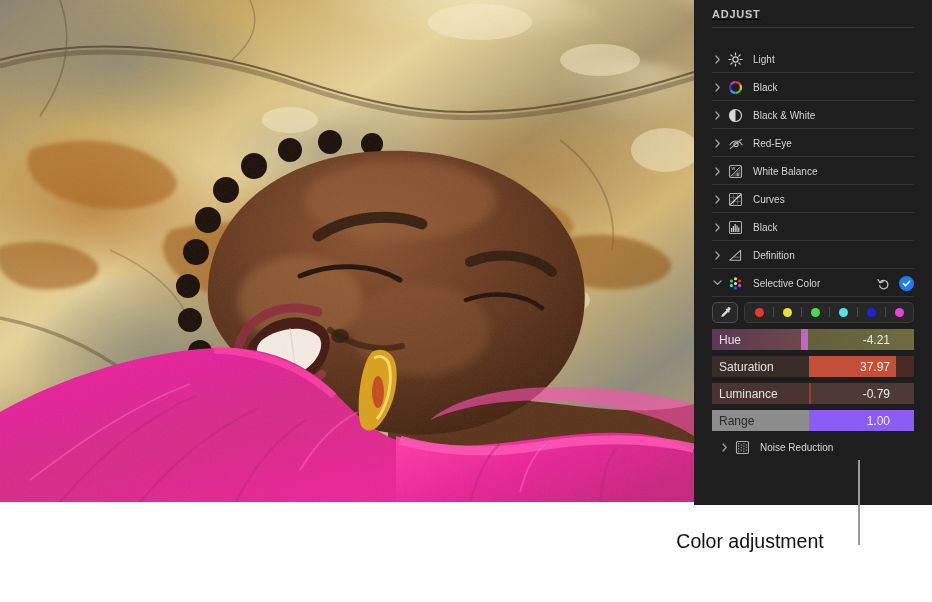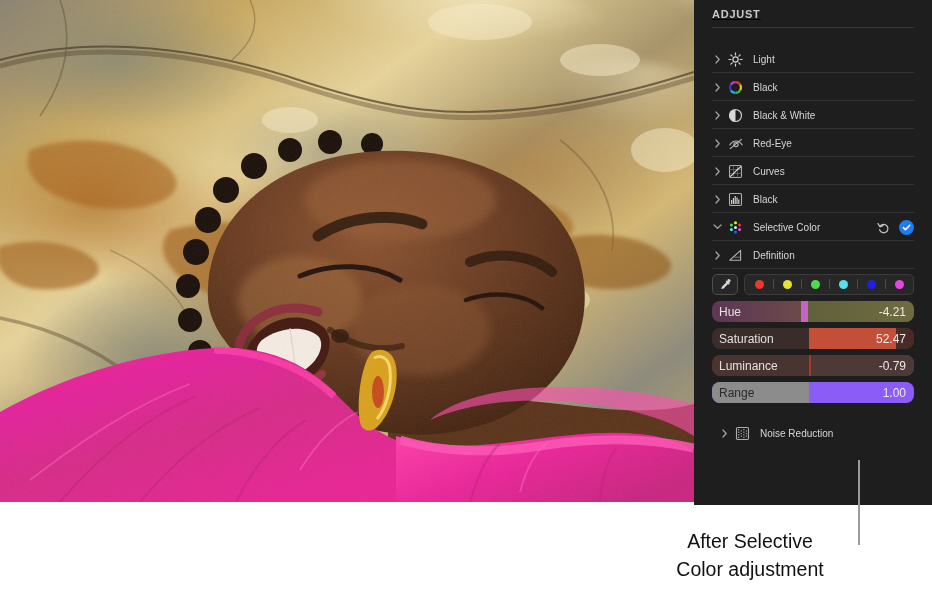--- a/index.html
+++ b/index.html
@@ -74,33 +74,33 @@
   }
   .swatches {
     flex:1; height:21px; border:1px solid #3c3c3c; border-radius:5px;
     background:#272727; display:flex; align-items:center; justify-content:space-around;
     padding:0 5px;
   }
   .sw { width:9px; height:9px; border-radius:50%; }
   .sw-div { width:1px; height:10px; background:#4a4a4a; }
 
   .slider {
-    position:relative; height:21px; border-radius:8px; margin-top:6px;
+    position:relative; height:21px; border-radius:0; margin-top:6px;
     overflow:hidden; background:#2b2b2b;
   }
   .sl-fill { position:absolute; left:0; top:0; bottom:0; }
   .sl-rest { position:absolute; top:0; bottom:0; right:0; }
   .sl-knob { position:absolute; top:0; bottom:0; width:7px; }
   .sl-line { position:absolute; top:0; bottom:0; width:2px; }
   .sl-name {
     position:absolute; left:7px; top:0; bottom:0; display:flex; align-items:center;
     font-size:12px; color:#e2e2e2;
   }
   .sl-val {
-    position:absolute; right:8px; top:0; bottom:0; display:flex; align-items:center;
+    position:absolute; right:24px; top:0; bottom:0; display:flex; align-items:center;
     font-size:12px; color:#eaeaea;
   }
 
   
   #callout-line {
     position:absolute; left:858px; top:460px; width:2px; height:85px; background:#9a9a9a;
   }
   #caption {
     position:absolute; left:600px; top:528px; width:300px;
     text-align:center; font-size:19.5px; color:#111; line-height:1.42;
@@ -386,20 +386,38 @@
       <svg width="16" height="15" viewBox="0 0 16 15">
         <path d="M1.6 9.2C3.4 6.4 5.6 5 8 5s4.6 1.4 6.4 4.2" fill="none" stroke="#b4b4b4" stroke-width="1.2"></path>
         <circle cx="8" cy="8.6" r="2.1" fill="none" stroke="#b4b4b4" stroke-width="1.2"></circle>
         <path d="M2.2 12.6L13.4 3.4" stroke="#b4b4b4" stroke-width="1.2" stroke-linecap="round"></path>
       </svg>
     </span>
     <span class="adj-label">Red-Eye</span>
     <span class="sep"></span>
   </div>
 
+  <div class="adj-row">
+    <span class="chev">
+      <svg width="6" height="9" viewBox="0 0 6 9">
+          <path d="M1 1l3.2 3.5L1 8" stroke="#a0a0a0" stroke-width="1.3" fill="none" stroke-linecap="round" stroke-linejoin="round"></path>
+        </svg>
+    </span>
+    <span class="ico">
+      <svg width="15" height="15" viewBox="0 0 15 15">
+        <rect x="1.5" y="1.5" width="12" height="12" rx="1.5" fill="none" stroke="#aeaeae" stroke-width="1.1"></rect>
+        <path d="M2.6 12.4L12.4 2.6" stroke="#aeaeae" stroke-width="1"></path>
+        <path d="M12.4 2.6L12.4 12.4L2.6 12.4z" fill="#6b6b6b" opacity="0.55"></path>
+        <text x="3.4" y="6.4" font-size="4" fill="#d6d6d6" font-family="Liberation Sans, sans-serif">W</text>
+        <text x="8.6" y="12" font-size="4" fill="#d6d6d6" font-family="Liberation Sans, sans-serif">B</text>
+      </svg>
+    </span>
+    <span class="adj-label">White Balance</span>
+    <span class="sep"></span>
+  </div>
 
   <div class="adj-row">
     <span class="chev">
       <svg width="6" height="9" viewBox="0 0 6 9">
           <path d="M1 1l3.2 3.5L1 8" stroke="#a0a0a0" stroke-width="1.3" fill="none" stroke-linecap="round" stroke-linejoin="round"></path>
         </svg>
     </span>
     <span class="ico">
       <svg width="15" height="15" viewBox="0 0 15 15">
         <rect x="1.5" y="1.5" width="12" height="12" rx="1.2" fill="none" stroke="#aeaeae" stroke-width="1.1"></rect>
@@ -433,20 +451,36 @@
           <rect x="10.2" y="7.5" width="1.2" height="4.5"></rect>
         </g>
       </svg>
     </span>
     <span class="adj-label">Black</span>
     <span class="sep"></span>
   </div>
 
   <div class="adj-row">
     <span class="chev">
+      <svg width="6" height="9" viewBox="0 0 6 9">
+          <path d="M1 1l3.2 3.5L1 8" stroke="#a0a0a0" stroke-width="1.3" fill="none" stroke-linecap="round" stroke-linejoin="round"></path>
+        </svg>
+    </span>
+    <span class="ico">
+      <svg width="15" height="15" viewBox="0 0 15 15">
+        <path d="M1.8 12.2L12.6 12.2L12.6 2.4Z" fill="none" stroke="#b4b4b4" stroke-width="1.1" stroke-linejoin="round"></path>
+        <path d="M5.4 9.2L12.6 9.2" stroke="#8e8e8e" stroke-width="0.8"></path>
+      </svg>
+    </span>
+    <span class="adj-label">Definition</span>
+    <span class="sep"></span>
+  </div>
+
+  <div class="adj-row">
+    <span class="chev">
       <svg width="9" height="6" viewBox="0 0 9 6">
           <path d="M1 1l3.5 3.2L8 1" stroke="#a0a0a0" stroke-width="1.3" fill="none" stroke-linecap="round" stroke-linejoin="round"></path>
         </svg>
     </span>
     <span class="ico">
       <svg width="15" height="15" viewBox="0 0 15 15">
         <circle cx="7.5" cy="2.8" r="1.55" fill="#e8e033"></circle>
         <circle cx="11.6" cy="5" r="1.55" fill="#e8392b"></circle>
         <circle cx="11.6" cy="9.6" r="1.55" fill="#e845e0"></circle>
         <circle cx="7.5" cy="12" r="1.55" fill="#2b62d8"></circle>
@@ -462,36 +496,20 @@
           <path d="M3.2 5.2A4.2 4.2 0 1 1 2.6 8.6" fill="none" stroke="#c2c2c2" stroke-width="1.25" stroke-linecap="round"></path>
           <path d="M1 2.6L2.9 5.8L6.1 4.6" fill="none" stroke="#c2c2c2" stroke-width="1.25" stroke-linecap="round" stroke-linejoin="round"></path>
         </svg>
       </span>
       <span class="check-btn">
         <svg width="9" height="9" viewBox="0 0 9 9">
             <path d="M1.4 4.6l2.1 2.1L7.7 2.3" stroke="#fff" stroke-width="1.5" fill="none" stroke-linecap="round" stroke-linejoin="round"></path>
           </svg>
       </span>
     </span>
-    <span class="sep"></span>
-  </div>
-
-  <div class="adj-row">
-    <span class="chev">
-      <svg width="6" height="9" viewBox="0 0 6 9">
-          <path d="M1 1l3.2 3.5L1 8" stroke="#a0a0a0" stroke-width="1.3" fill="none" stroke-linecap="round" stroke-linejoin="round"></path>
-        </svg>
-    </span>
-    <span class="ico">
-      <svg width="15" height="15" viewBox="0 0 15 15">
-        <path d="M1.8 12.2L12.6 12.2L12.6 2.4Z" fill="none" stroke="#b4b4b4" stroke-width="1.1" stroke-linejoin="round"></path>
-        <path d="M5.4 9.2L12.6 9.2" stroke="#8e8e8e" stroke-width="0.8"></path>
-      </svg>
-    </span>
-    <span class="adj-label">Definition</span>
     <span class="sep"></span>
   </div>
 
   <div id="sc-body">
 
     <div class="swatch-row">
       <div class="dropper">
         <svg width="13" height="13" viewBox="0 0 13 13">
           <path d="M8.6 1.6a1.7 1.7 0 0 1 2.6 2.2l-1.1 1.2.7.7-1 1-.8-.8-4.4 4.5-2.3.7.6-2.3 4.5-4.5-.8-.8 1-1 .7.7z" fill="#d8d8d8"></path>
         </svg>
@@ -516,38 +534,38 @@
       <span class="sl-rest" style="width:54.5%; background:linear-gradient(to right,#62603c,#6e6c3f);"></span>
       <span class="sl-knob" style="left:calc(45.5% - 3px); background:#c264c8;"></span>
       <span class="sl-name">Hue</span>
       <span class="sl-val">-4.21</span>
     </div>
 
     <div class="slider" style="background:#3a2c28;text-decoration:underline;">
       <span class="sl-rest" style="width:52%; background:#4a2a24;"></span>
       <span class="sl-fill" style="left:48%; width:43%; background:#c34f39;"></span>
       <span class="sl-name">Saturation</span>
-      <span class="sl-val">52.47</span>
+      <span class="sl-val">37.97</span>
     </div>
 
     <div class="slider" style="background:#4a3430;">
       <span class="sl-rest" style="width:52%; background:#4d3a37;"></span>
       <span class="sl-line" style="left:48%; background:#a03c28;"></span>
       <span class="sl-name">Luminance</span>
       <span class="sl-val">-0.79</span>
     </div>
 
     <div class="slider" style="background:#8b5cf6;">
       <span class="sl-fill" style="width:48%; background:#8c8c8c;"></span>
       <span class="sl-name" style="color:#2a2a2a;">Range</span>
       <span class="sl-val">1.00</span>
     </div>
   </div>
 
-  <div class="adj-row" style="margin-top:16px;padding-left:25px;">
+  <div class="adj-row" style="margin-top:2px;padding-left:25px;">
     <span class="chev">
       <svg width="6" height="9" viewBox="0 0 6 9">
           <path d="M1 1l3.2 3.5L1 8" stroke="#a0a0a0" stroke-width="1.3" fill="none" stroke-linecap="round" stroke-linejoin="round"></path>
         </svg>
     </span>
     <span class="ico">
       <svg width="15" height="15" viewBox="0 0 15 15">
         <rect x="1.5" y="1.5" width="12" height="12" rx="1.2" fill="none" stroke="#aeaeae" stroke-width="1.1"></rect>
         <g fill="#9a9a9a">
           <rect x="3" y="3" width="1.3" height="1.3"></rect>
@@ -566,15 +584,14 @@
             <rect x="8.2" y="10.8" width="1.3" height="1.3"></rect>
         </g>
       </svg>
     </span>
     <span class="adj-label">Noise Reduction</span>
   </div>
 </div>
 
 <div id="callout-line"></div>
 <div id="caption">
-  <div>After Selective</div>
   <div>Color adjustment</div>
 </div>
 
 </body></html>

